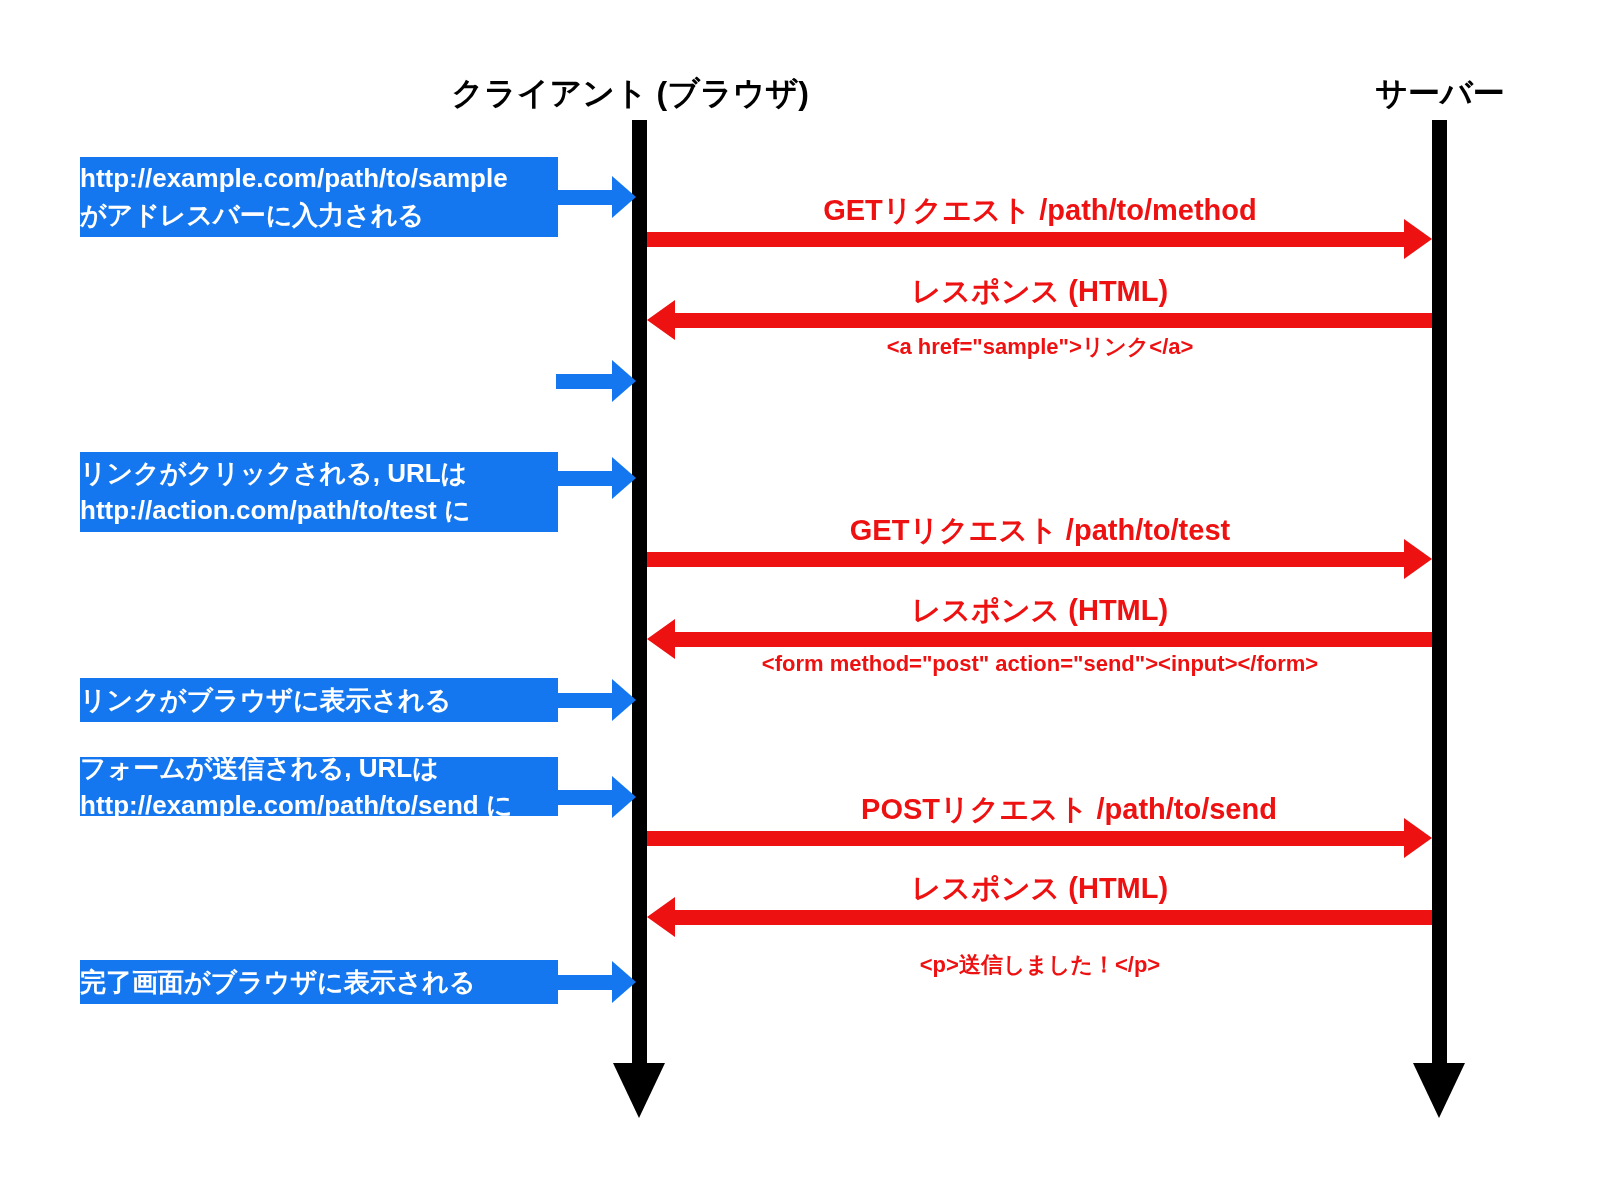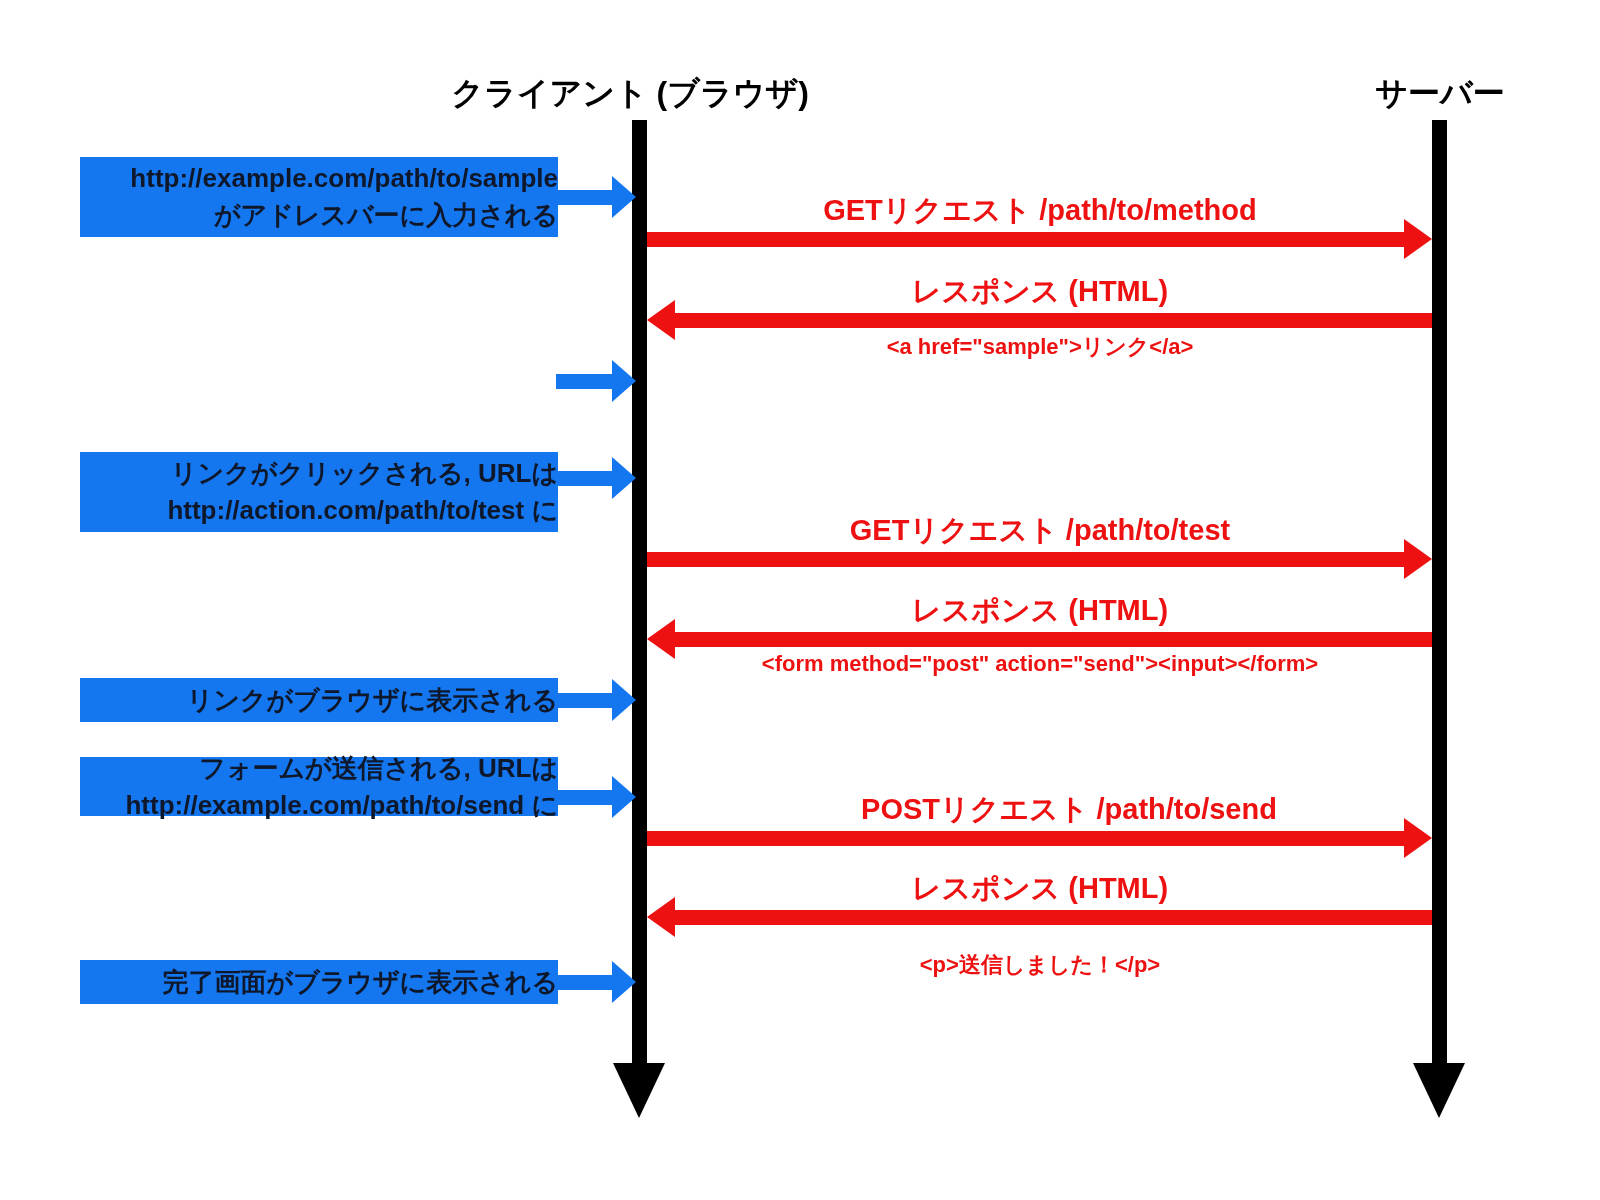--- a/index.html
+++ b/index.html
@@ -12,22 +12,22 @@
     font-size:32px; font-weight:700; color:#000;margin-top:20px;
   }
   .lifeline-shaft { position:absolute; top:120px; width:15px; height:945px; background:#000; }
   .lifeline-head {
     position:absolute; top:1063px; width:0; height:0;
     border-left:26px solid transparent; border-right:26px solid transparent;
     border-top:55px solid #000;
   }
   .event-box {
     position:absolute; left:80px; width:478px; background:var(--blue,#1477F0);
-    color:#0f172a; font-weight:700; font-size:26px; line-height:1.42;
-    display:flex; flex-direction:column; align-items:flex-end; justify-content:center;
+    color:#ffffff; font-weight:700; font-size:26px; line-height:1.42;
+    display:flex; flex-direction:column; align-items:flex-start; justify-content:center;
     text-align:center;
   }
   .earrow-shaft { position:absolute; left:556px; width:58px; height:15px; background:var(--blue,#1477F0); }
   .earrow-head {
     position:absolute; left:612px; width:0; height:0;
     border-top:21px solid transparent; border-bottom:21px solid transparent;
     border-left:24px solid var(--blue,#1477F0);
   }
   .marrow-shaft { position:absolute; height:15px; background:var(--red,#EE1111); }
   .marrow-shaft.to-server { left:647px; width:757px; }

